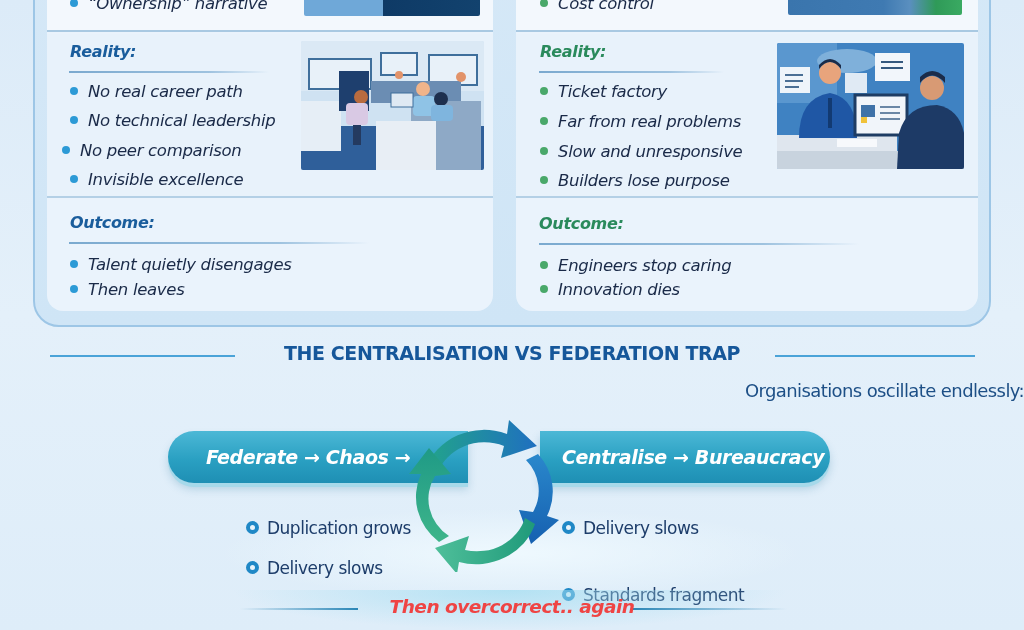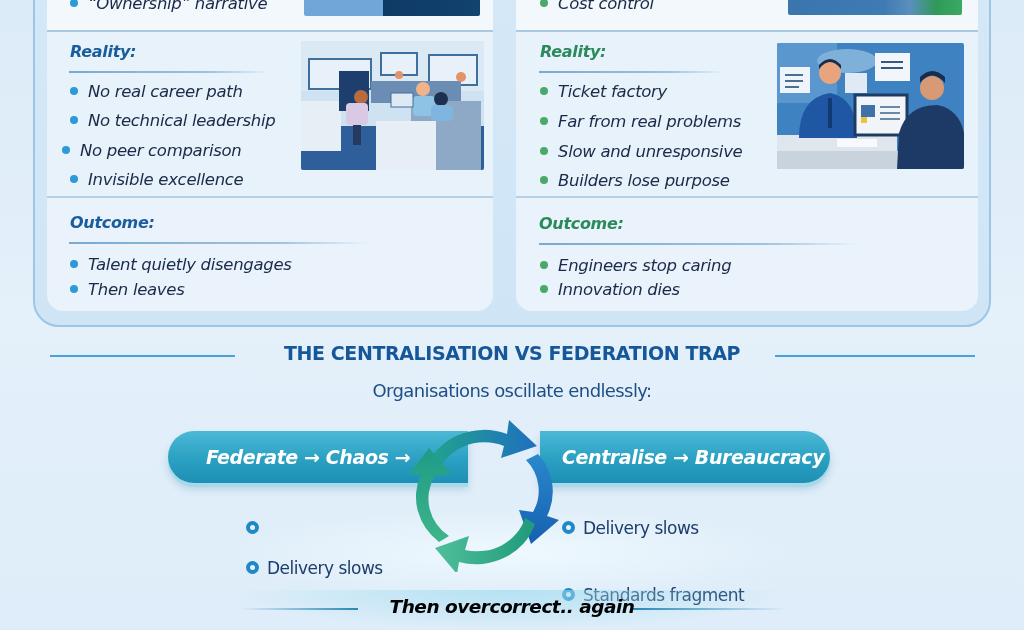--- a/index.html
+++ b/index.html
@@ -53,21 +53,21 @@
     position: absolute; border-radius: 2px; overflow: hidden;
   }
   .section-title {
     position: absolute; left: 0; right: 0; top: 342px; text-align: center;
     font-weight: bold; font-size: 19px; color: #16579a; letter-spacing: -0.4px;
   }
   .title-rule {
     position: absolute; top: 355px; height: 2px; background: #4aa3d8;
   }
   .subtitle {
-    position: absolute; left: 0; right: 0; top: 380px; text-align: center;
+    position: absolute; left: 0; right: 0; top: 380px; text-align: right;
     font-size: 18px; color: #1d4f86; letter-spacing: -0.6px;
   }
   .pill {
     position: absolute; top: 431px; height: 52px; border-radius: 26px;
     background: linear-gradient(180deg, #4cb8d6 0%, #2aa0c2 55%, #1e8fb4 100%);
     box-shadow: 0 4px 0 #a6d9ea, 0 6px 8px rgba(40,120,160,0.25);
     color: #fff; font-weight: bold; font-style: italic; font-size: 19px;
     letter-spacing: -0.4px; display: flex; align-items: center;
   }
   .pill.left { left: 168px; width: 300px; padding-left: 38px; border-radius: 26px 0 0 26px; }
@@ -83,21 +83,21 @@
   .glow {
     position: absolute; left: 215px; top: 508px; width: 590px; height: 90px;
     background: radial-gradient(ellipse at center, rgba(240,250,255,0.9), rgba(225,240,250,0) 70%);
   }
   .bottom-band {
     position: absolute; left: 230px; top: 590px; width: 560px; height: 40px;
     background: radial-gradient(ellipse at center top, rgba(160,220,240,0.7), rgba(200,230,245,0) 70%);
   }
   .closing {
     position: absolute; left: 0; right: 0; top: 596px; text-align: center;
-    font-weight: bold; font-style: italic; font-size: 18.5px; color: #000000; letter-spacing: -0.5px;
+    font-weight: bold; font-style: italic; font-size: 18.5px; color: #ef4444; letter-spacing: -0.5px;
   }
   .closing-rule { position: absolute; top: 608px; height: 2px; }
 </style>
 </head>
 <body>
 
 <div class="outer"></div>
 
 <div class="panel left">
   <div class="top-band"></div>
@@ -229,21 +229,21 @@
         <stop offset="1" stop-color="#1f9a86"></stop>
       </linearGradient>
     </defs>
     <path d="M30 58 A62 58 0 0 1 112 22 L114 8 L142 34 L106 46 L109 34 A50 46 0 0 0 42 62 Z" fill="url(#gTop)"></path>
     <path d="M143 42 A62 58 0 0 1 152 104 L164 108 L136 132 L124 98 L138 100 A50 46 0 0 0 131 48 Z" fill="url(#gRight)"></path>
     <path d="M140 112 A62 58 0 0 1 64 150 L62 162 L40 136 L74 124 L70 138 A50 46 0 0 0 130 106 Z" fill="url(#gBottom)"></path>
     <path d="M44 130 A62 58 0 0 1 26 62 L14 62 L34 36 L56 62 L40 64 A50 46 0 0 0 54 124 Z" fill="url(#gLeft)"></path>
   </svg>
 </div>
 
-<div class="effect" style="left:246px; top:518px;"><span class="ring"></span></div>
+<div class="effect" style="left:246px; top:518px;"><span class="ring"></span><span>Duplication grows</span></div>
 <div class="effect" style="left:246px; top:558px;"><span class="ring"></span><span>Delivery slows</span></div>
 <div class="effect" style="left:562px; top:518px;"><span class="ring"></span><span>Delivery slows</span></div>
 <div class="effect" style="left:562px; top:558px;margin-top:27px;"><span class="ring"></span><span>Standards fragment</span></div>
 
 <div class="bottom-band"></div>
 <div class="closing-rule" style="left:240px; width:118px; background:linear-gradient(90deg, rgba(40,130,180,0), #2b86b6);"></div>
 <div class="closing-rule" style="left:632px; width:155px; background:linear-gradient(90deg, #2b86b6, rgba(40,130,180,0));"></div>
 <div class="closing">Then overcorrect.. again</div>
 
 </body></html>

